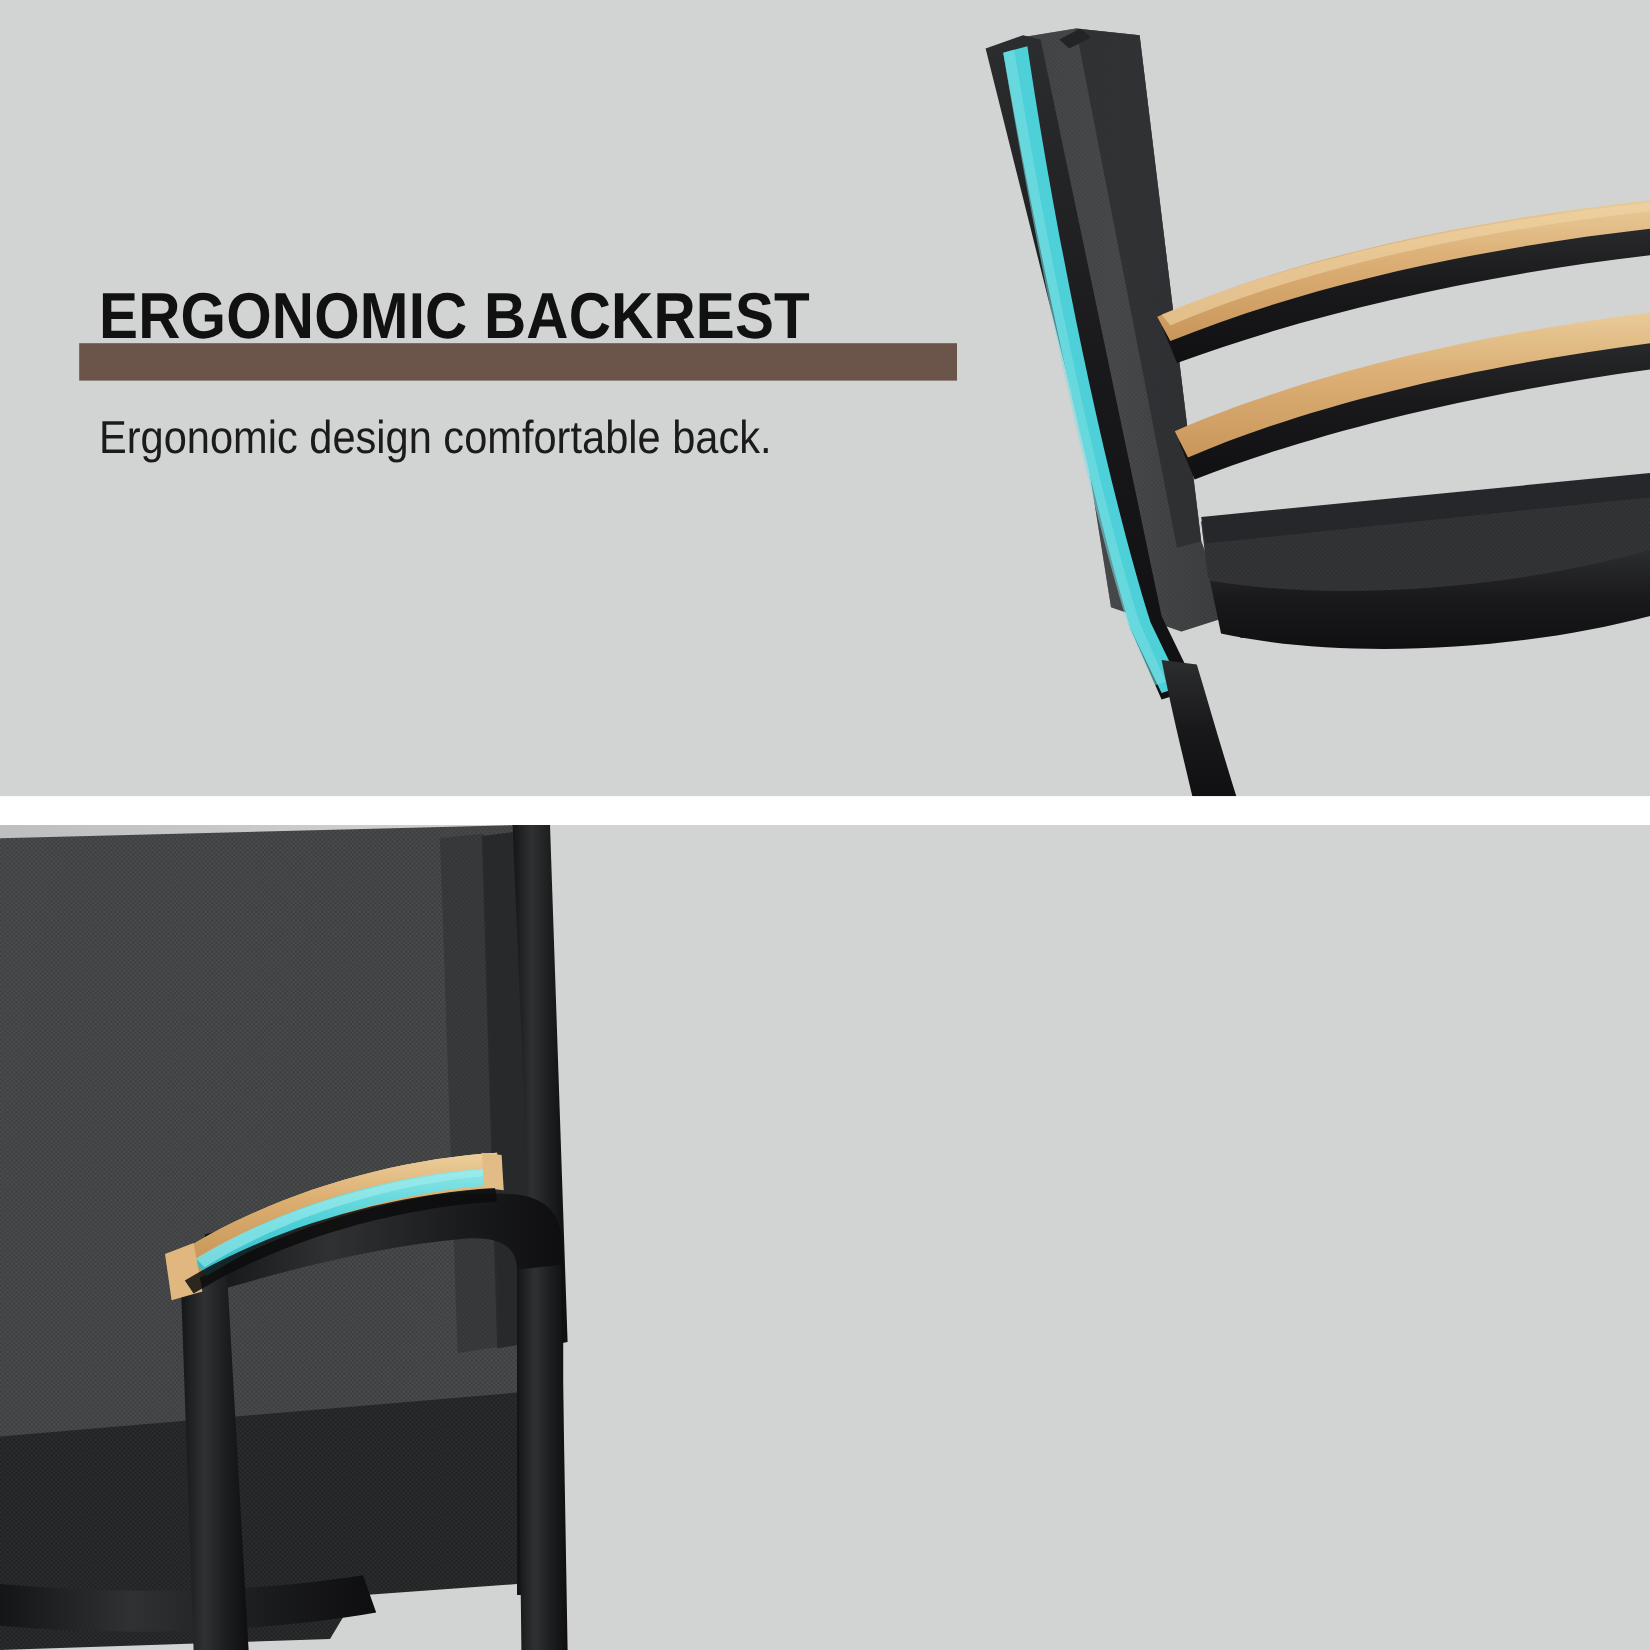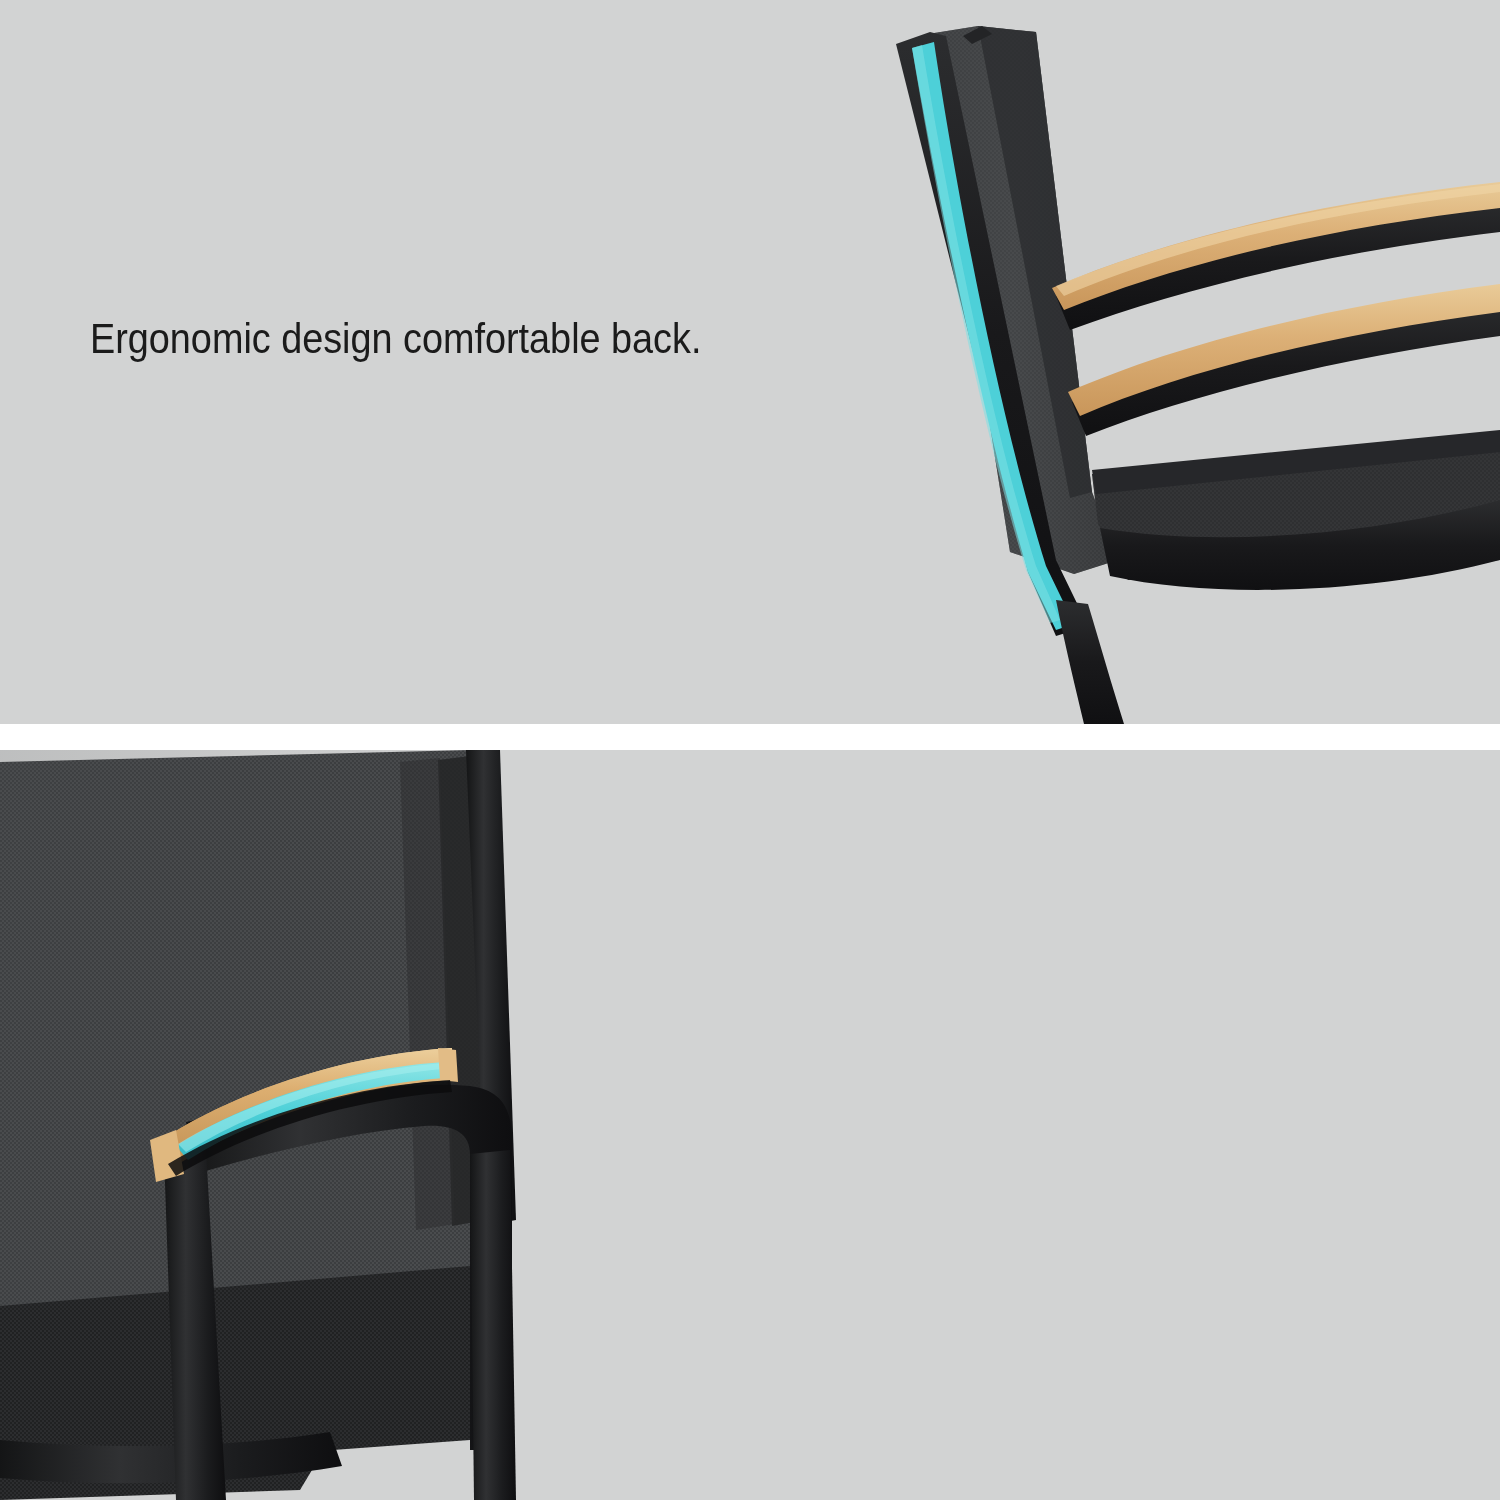--- a/index.html
+++ b/index.html
@@ -105,20 +105,24 @@
 
         <path d="M 192 288 C 308 238 460 202 640 182 L 640 208 C 464 228 318 264 204 310 Z" fill="url(#woodGradT)"></path>
 
         <path d="M 196 286 C 310 238 460 204 640 184 L 640 192 C 462 212 316 248 204 296 Z" fill="#f0d6a6" opacity="0.6"></path>
 
         <path d="M 196 600 C 206 650 216 690 224 724 L 264 724 C 252 686 240 644 228 604 Z" fill="url(#blkGradT)"></path>
       </svg>
     </div>
 
     <div class="textblock" id="text-top">
+      <div class="headwrap">
+        <span class="headbar" id="headbar-top"></span>
+        <h1 class="head">ERGONOMIC BACKREST</h1>
+      </div>
       <p class="sub" id="sub-top">Ergonomic design comfortable back.</p>
     </div>
   </div>
 
   <div class="panel-divider"></div>
 
   <div class="panel" id="panel-bottom">
 
     <div id="chair-bottom">
       <svg width="620" height="750" viewBox="0 0 620 750">

